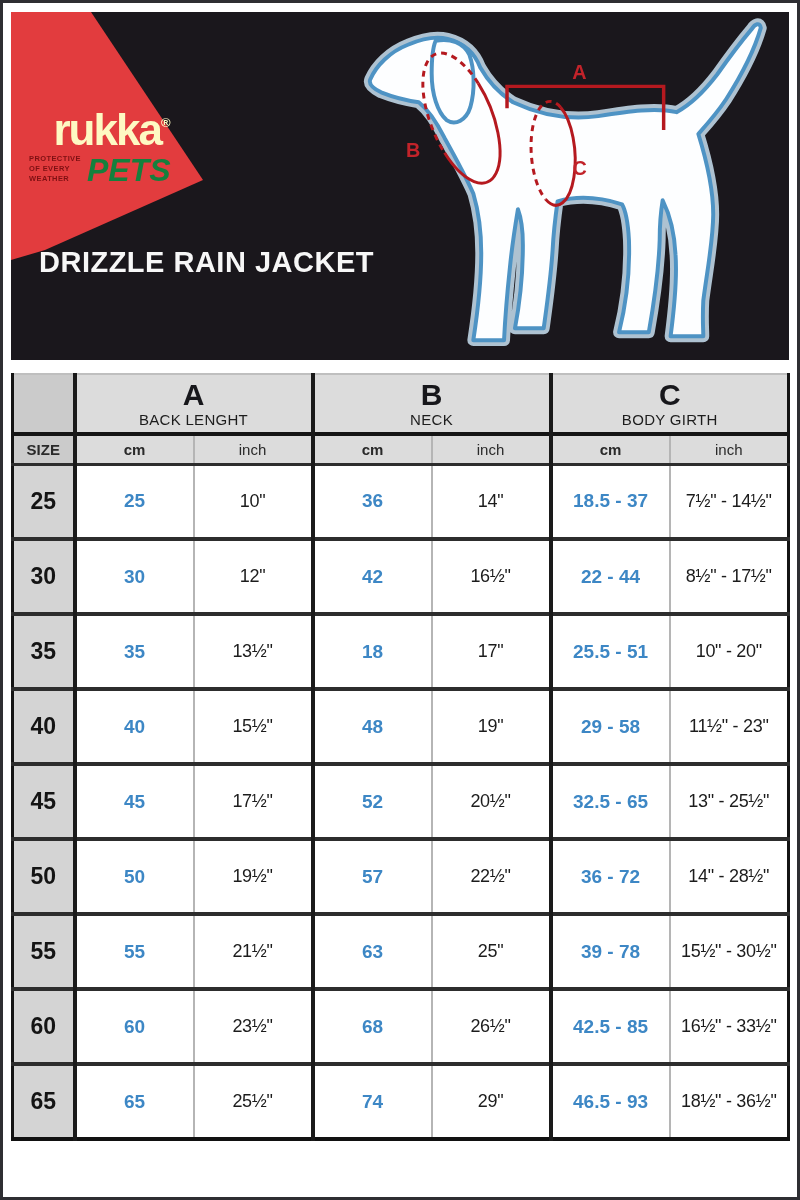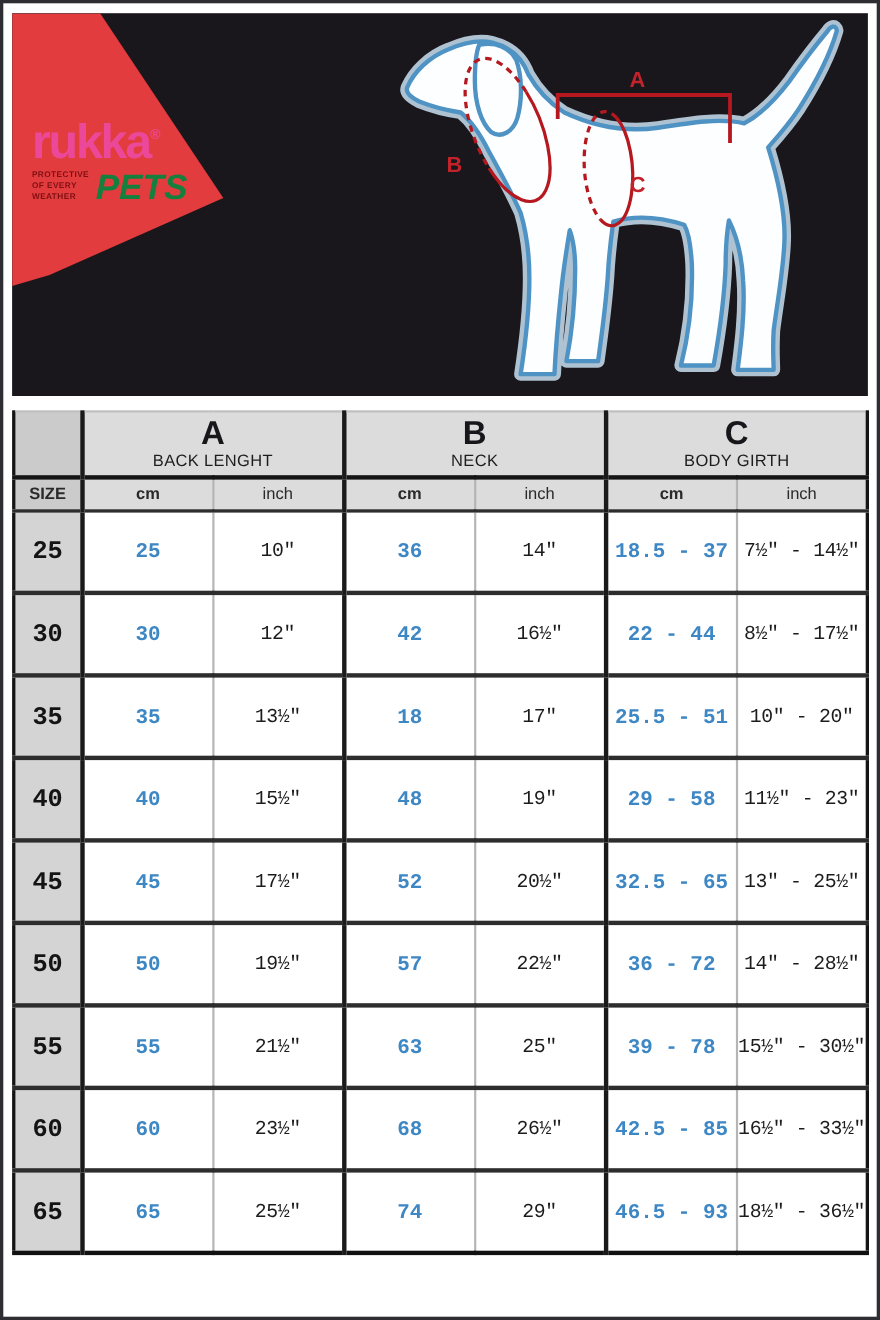--- a/index.html
+++ b/index.html
@@ -8,21 +8,21 @@
     width:800px; height:1200px; background:#fff; position:relative;
     border:3px solid #2e2e32; padding:9px 8px; overflow:hidden;
   }
   
   .header-box {
     position:relative; width:100%; height:348px; background:#1a171c; overflow:hidden;
   }
   .tri-svg { position:absolute; left:0; top:0; }
   .logo { position:absolute; left:18px; top:96px; z-index:3; }
   .logo-main {
-    font-size:44px; font-weight:bold; letter-spacing:-2px; color:#ec4899; line-height:1;
+    font-size:44px; font-weight:bold; letter-spacing:-2px; color:#fef9c3; line-height:1;text-align:right;
   }
   .logo-reg { font-size:13px; vertical-align:18px; letter-spacing:0; font-weight:bold; }
   .logo-row { display:flex; margin-top:2px; }
   .logo-slogan {
     font-size:7.5px; font-weight:bold; color:#7f1013; line-height:1.3; letter-spacing:.4px;
     margin-bottom:3px;
   }
   .logo-sub {
     font-size:32px; font-weight:bold; font-style:italic; color:#15803d; line-height:1;
     margin-left:6px; letter-spacing:0px;
@@ -46,21 +46,21 @@
   tr.group-row { border-bottom:4px solid #151515; }
   tr.unit-row { border-bottom:3px solid #2d2d2d; }
   tr.group-row th { height:60px; vertical-align:middle; }
   tr.unit-row th { height:30px; vertical-align:middle; font-size:15px; color:#2a2a2a; }
   .group-letter { font-size:30px; font-weight:bold; color:#17171b; line-height:1.05; }
   .group-title { font-size:15px; color:#1d1d1d; letter-spacing:.3px; margin-top:1px; }
   .size-head { font-size:16px; font-weight:bold; color:#17171b; }
   .unit-cm { color:#3d87c5; font-weight:bold; }
   .group-start { border-left:4px solid #1a1a1a; }
   .thin-start { border-left:2px solid #b5b5b5; }
-  tbody tr { border-bottom:4px solid #2d2d2d;font-family:Liberation Mono, monospace; }
+  tbody tr { border-bottom:4px solid #2d2d2d; }
   tbody tr:last-child { border-bottom:4px solid #111; }
   tbody td, tbody th { height:75px; vertical-align:middle; background:#fff; }
   tbody th.size-col {
     background:#d4d4d4; font-size:23px; font-weight:bold; color:#141414;
     border-right:4px solid #1a1a1a;
   }
   th.corner, th.size-head { border-right:4px solid #1a1a1a; }
   td.cm-val { color:#3d87c5; font-weight:bold; font-size:19px; }
   td.inch-val { color:#1c1c1c; font-size:18px; letter-spacing:-0.3px; }
 </style>
@@ -81,20 +81,21 @@
         <div class="logo-slogan">
           <div>PROTECTIVE</div>
           <div>OF EVERY</div>
           <div>WEATHER</div>
         </div>
         <div class="logo-sub">PETS</div>
       </div>
     </div>
 
     <div class="product-title">
+      <div class="product-name">DRIZZLE RAIN JACKET</div>
     </div>
 
     <svg class="dog-svg" width="445" height="342" viewBox="0 0 440 345">
 
       <path d="M 22 64 C 28 50 42 36 60 29 C 74 23 88 20 100 23 C 116 27 127 36 133 52
            C 141 66 152 78 166 87 C 196 101 224 105 252 101 C 283 96 310 92 331 97
            C 344 90 359 76 372 59 C 384 42 396 26 407 13 C 410 8 415 6 416 12
            C 410 33 397 59 381 84 C 371 99 361 110 353 119 C 362 148 368 174 368 200
            C 368 226 362 256 358 287 C 357 306 358 316 358 323 L 325 323
            C 328 300 332 269 330 241 C 329 220 324 200 317 186 C 315 198 314 211 314 226

